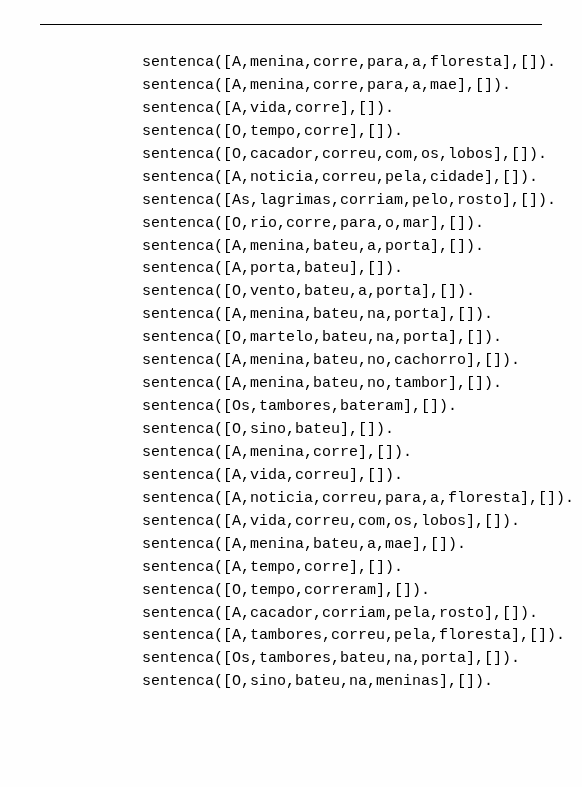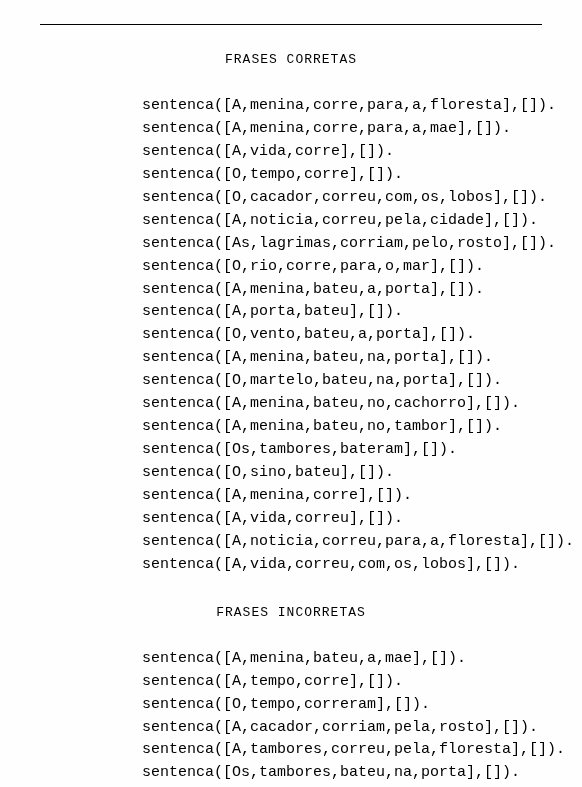--- a/index.html
+++ b/index.html
@@ -56,21 +56,19 @@
       white-space: pre;
     }
   </style>
 </head>
 <body>
 
 <div class="top-border"></div>
 
 <div class="content">
 
-  <div class="section-title">FRASES CORRETAS</div>
 
   <div class="code-block" id="block1"><div class="line">sentenca([A,menina,corre,para,a,floresta],[]).</div><div class="line">sentenca([A,menina,corre,para,a,mae],[]).</div><div class="line">sentenca([A,vida,corre],[]).</div><div class="line">sentenca([O,tempo,corre],[]).</div><div class="line">sentenca([O,cacador,correu,com,os,lobos],[]).</div><div class="line">sentenca([A,noticia,correu,pela,cidade],[]).</div><div class="line">sentenca([As,lagrimas,corriam,pelo,rosto],[]).</div><div class="line">sentenca([O,rio,corre,para,o,mar],[]).</div><div class="line">sentenca([A,menina,bateu,a,porta],[]).</div><div class="line">sentenca([A,porta,bateu],[]).</div><div class="line">sentenca([O,vento,bateu,a,porta],[]).</div><div class="line">sentenca([A,menina,bateu,na,porta],[]).</div><div class="line">sentenca([O,martelo,bateu,na,porta],[]).</div><div class="line">sentenca([A,menina,bateu,no,cachorro],[]).</div><div class="line">sentenca([A,menina,bateu,no,tambor],[]).</div><div class="line">sentenca([Os,tambores,bateram],[]).</div><div class="line">sentenca([O,sino,bateu],[]).</div><div class="line">sentenca([A,menina,corre],[]).</div><div class="line">sentenca([A,vida,correu],[]).</div><div class="line">sentenca([A,noticia,correu,para,a,floresta],[]).</div><div class="line">sentenca([A,vida,correu,com,os,lobos],[]).</div></div>
 
-  <div class="section-title-2">FRASES INCORRETAS</div>
 
   <div class="code-block" id="block2"><div class="line">sentenca([A,menina,bateu,a,mae],[]).</div><div class="line">sentenca([A,tempo,corre],[]).</div><div class="line">sentenca([O,tempo,correram],[]).</div><div class="line">sentenca([A,cacador,corriam,pela,rosto],[]).</div><div class="line">sentenca([A,tambores,correu,pela,floresta],[]).</div><div class="line">sentenca([Os,tambores,bateu,na,porta],[]).</div><div class="line">sentenca([O,sino,bateu,na,meninas],[]).</div></div>
 
 </div>
 
 </body></html>

